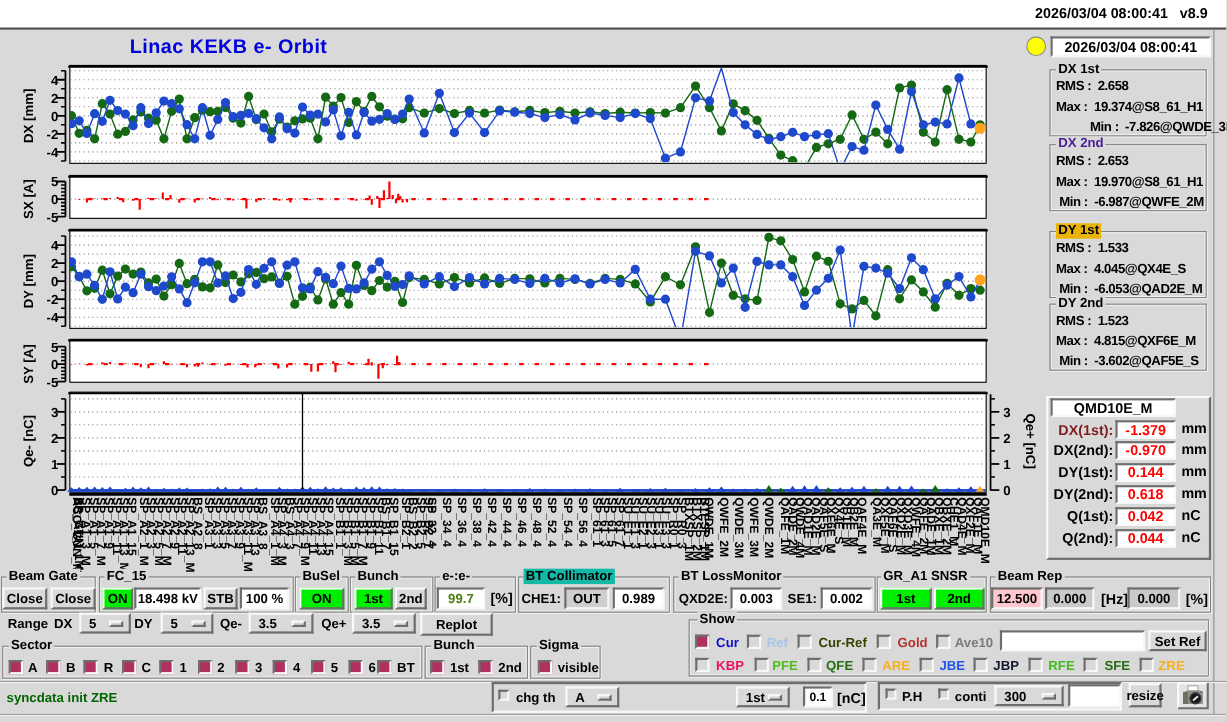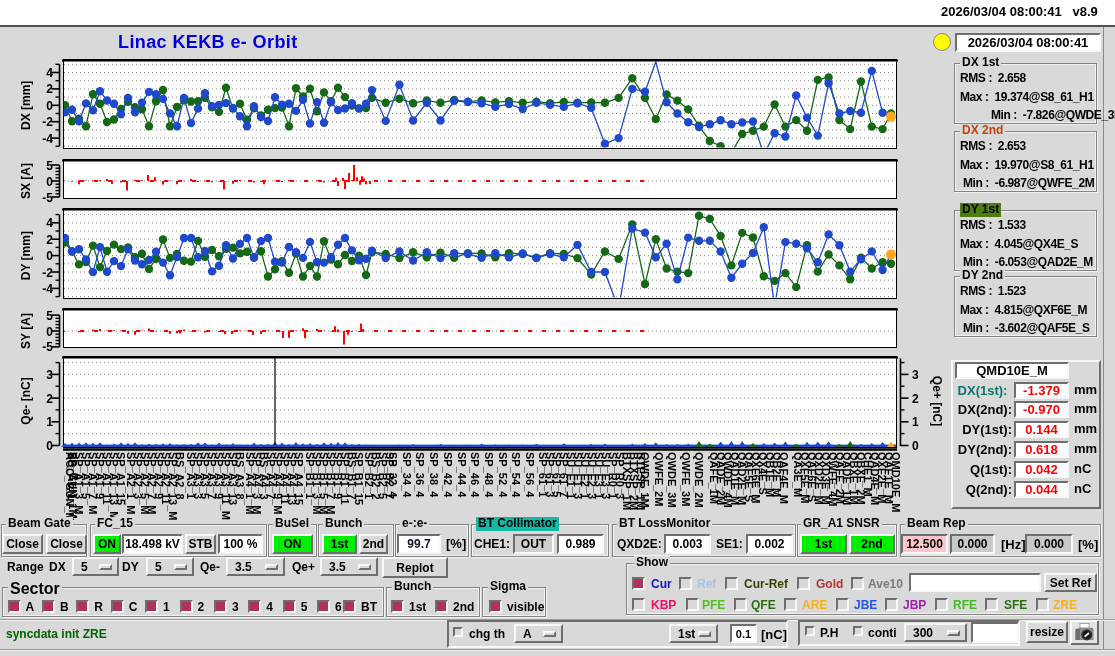--- a/index.html
+++ b/index.html
@@ -16,37 +16,37 @@
 <div class="a t" style="left:118px;top:32px;font-size:18px;letter-spacing:0.4px;color:#0000dd;">Linac KEKB e- Orbit</div>
 <div class="a" style="left:933px;top:33px;width:18px;height:18px;border-radius:50%;background:#ffff00;border:1px solid #888"></div>
 <div class="a" style="left:1103px;top:27px;width:1px;height:624px;background:#8a8a8a"></div>
 <div class="a ent" style="left:955px;top:33px;width:146px;height:19px;background:#fff;color:#000;font-size:13px;text-align:center;">2026/03/04 08:00:41</div>
 <div class="a lf" style="left:954px;top:63px;width:143px;height:61px;"></div>
 <div class="a t" style="left:960px;top:56px;color:#000;font-size:12px;background:#d9d9d9;padding:0 2px;z-index:3;">DX 1st</div>
 <div class="a t" style="left:960px;top:72px;color:#000;font-size:12px;letter-spacing:-0.4px;">RMS :  2.658</div>
 <div class="a t" style="left:960px;top:90.5px;color:#000;font-size:12px;letter-spacing:-0.4px;">Max :  19.374@S8_61_H1</div>
 <div class="a t" style="left:960px;top:108.5px;color:#000;font-size:12px;letter-spacing:-0.4px;margin-left:28px;"> Min :  -7.826@QWDE_3M</div>
 <div class="a lf" style="left:954px;top:131px;width:143px;height:61px;"></div>
-<div class="a t" style="left:960px;top:124px;color:#c2410c;font-size:12px;background:#d9d9d9;padding:0 2px;z-index:3;">DX 2nd</div>
+<div class="a t" style="left:960px;top:124px;color:#4c1d95;font-size:12px;background:#d9d9d9;padding:0 2px;z-index:3;">DX 2nd</div>
 <div class="a t" style="left:960px;top:140px;color:#000;font-size:12px;letter-spacing:-0.4px;">RMS :  2.653</div>
 <div class="a t" style="left:960px;top:158.5px;color:#000;font-size:12px;letter-spacing:-0.4px;">Max :  19.970@S8_61_H1</div>
 <div class="a t" style="left:960px;top:176.5px;color:#000;font-size:12px;letter-spacing:-0.4px;"> Min :  -6.987@QWFE_2M</div>
 <div class="a lf" style="left:954px;top:210px;width:143px;height:61px;"></div>
-<div class="a t" style="left:960px;top:203px;color:#000;font-size:12px;background:#4d7c0f;padding:0 2px;z-index:3;">DY 1st</div>
+<div class="a t" style="left:960px;top:203px;color:#000;font-size:12px;background:#eab308;padding:0 2px;z-index:3;">DY 1st</div>
 <div class="a t" style="left:960px;top:219px;color:#000;font-size:12px;letter-spacing:-0.4px;">RMS :  1.533</div>
 <div class="a t" style="left:960px;top:237.5px;color:#000;font-size:12px;letter-spacing:-0.4px;">Max :  4.045@QX4E_S</div>
 <div class="a t" style="left:960px;top:255.5px;color:#000;font-size:12px;letter-spacing:-0.4px;"> Min :  -6.053@QAD2E_M</div>
 <div class="a lf" style="left:954px;top:276px;width:143px;height:61px;"></div>
 <div class="a t" style="left:960px;top:269px;color:#000;font-size:12px;background:#d9d9d9;padding:0 2px;z-index:3;">DY 2nd</div>
 <div class="a t" style="left:960px;top:285px;color:#000;font-size:12px;letter-spacing:-0.4px;">RMS :  1.523</div>
 <div class="a t" style="left:960px;top:303.5px;color:#000;font-size:12px;letter-spacing:-0.4px;">Max :  4.815@QXF6E_M</div>
 <div class="a t" style="left:960px;top:321.5px;color:#000;font-size:12px;letter-spacing:-0.4px;"> Min :  -3.602@QAF5E_S</div>
 <div class="a " style="left:951px;top:360px;width:150px;height:149px;background:#d9d9d9;border:2px solid;border-color:#f8f8f8 #6e6e6e #6e6e6e #f8f8f8;"></div>
 <div class="a ent" style="left:955px;top:362px;width:114px;height:17px;background:#fff;color:#000;font-size:13px;text-align:center;">QMD10E_M</div>
-<div class="a t" style="left:953px;top:383.5px;color:#0f766e;font-size:13px;width:59px;text-align:center;">DX(1st):</div>
+<div class="a t" style="left:953px;top:383.5px;color:#7f1d1d;font-size:13px;width:59px;text-align:right;">DX(1st):</div>
 <div class="a ent" style="left:1014px;top:381.5px;width:55px;height:17px;background:#fff;color:#f00;font-size:13px;text-align:center;">-1.379</div>
 <div class="a t" style="left:1074px;top:382.5px;color:#000;font-size:13px;">mm</div>
 <div class="a t" style="left:953px;top:403.3px;color:#000;font-size:13px;width:59px;text-align:right;">DX(2nd):</div>
 <div class="a ent" style="left:1014px;top:401.3px;width:55px;height:17px;background:#fff;color:#f00;font-size:13px;text-align:center;">-0.970</div>
 <div class="a t" style="left:1074px;top:402.3px;color:#000;font-size:13px;">mm</div>
 <div class="a t" style="left:953px;top:423.1px;color:#000;font-size:13px;width:59px;text-align:right;">DY(1st):</div>
 <div class="a ent" style="left:1014px;top:421.1px;width:55px;height:17px;background:#fff;color:#f00;font-size:13px;text-align:center;">0.144</div>
 <div class="a t" style="left:1074px;top:422.1px;color:#000;font-size:13px;">mm</div>
 <div class="a t" style="left:953px;top:442.9px;color:#000;font-size:13px;width:59px;text-align:right;">DY(2nd):</div>
 <div class="a ent" style="left:1014px;top:440.9px;width:55px;height:17px;background:#fff;color:#f00;font-size:13px;text-align:center;">0.618</div>
@@ -69,21 +69,21 @@
 <div class="a ent" style="left:218px;top:534px;width:45px;height:20px;background:#fff;color:#000;font-size:12px;text-align:center;">100 %</div>
 <div class="a lf" style="left:268px;top:524px;width:49px;height:33px;"></div>
 <div class="a t" style="left:273px;top:517px;color:#000;font-size:12px;background:#d9d9d9;padding:0 2px;z-index:3;">BuSel</div>
 <div class="a btn" style="left:272px;top:534px;width:41px;height:20px;background:#00ee00;color:#000;font-size:12px;">ON</div>
 <div class="a lf" style="left:318px;top:524px;width:76px;height:33px;"></div>
 <div class="a t" style="left:323px;top:517px;color:#000;font-size:12px;background:#d9d9d9;padding:0 2px;z-index:3;">Bunch</div>
 <div class="a btn" style="left:322px;top:534px;width:35px;height:20px;background:#00ee00;color:#000;font-size:12px;">1st</div>
 <div class="a btn" style="left:359px;top:534px;width:29px;height:20px;background:#d9d9d9;color:#000;font-size:12px;">2nd</div>
 <div class="a lf" style="left:395px;top:524px;width:74px;height:33px;"></div>
 <div class="a t" style="left:400px;top:517px;color:#000;font-size:12px;background:#d9d9d9;padding:0 2px;z-index:3;">e-:e-</div>
-<div class="a ent" style="left:397px;top:534px;width:44px;height:20px;background:#fff;color:#0f172a;font-size:12px;text-align:center;">99.7</div>
+<div class="a ent" style="left:397px;top:534px;width:44px;height:20px;background:#fff;color:#4d7c0f;font-size:12px;text-align:center;">99.7</div>
 <div class="a t" style="left:446px;top:537px;color:#000;font-size:13px;">[%]</div>
 <div class="a lf" style="left:471px;top:524px;width:138px;height:33px;"></div>
 <div class="a t" style="left:476px;top:517px;color:#000;font-size:12px;background:#14b8a6;padding:0 2px;z-index:3;">BT Collimator</div>
 <div class="a t" style="left:474px;top:538px;color:#000;font-size:12px;">CHE1:</div>
 <div class="a ent" style="left:513px;top:534px;width:41px;height:20px;background:#cecece;color:#000;font-size:12px;text-align:center;">OUT</div>
 <div class="a ent" style="left:557px;top:534px;width:47px;height:20px;background:#fff;color:#000;font-size:12px;text-align:center;">0.989</div>
 <div class="a lf" style="left:612px;top:524px;width:184px;height:33px;"></div>
 <div class="a t" style="left:617px;top:517px;color:#000;font-size:12px;background:#d9d9d9;padding:0 2px;z-index:3;">BT LossMonitor</div>
 <div class="a t" style="left:617px;top:538px;color:#000;font-size:12px;">QXD2E:</div>
 <div class="a ent" style="left:664px;top:534px;width:47px;height:20px;background:#fff;color:#000;font-size:12px;text-align:left;">0.003</div>
@@ -116,21 +116,21 @@
     <span style="padding-left:7px;font-size:12px;">3.5</span>
     <span class="omi"></span>
   </div>
 <div class="a t" style="left:292px;top:561px;color:#000;font-size:12px;">Qe+</div>
 <div class="a btn om" style="left:320px;top:557px;width:58px;height:19px;background:#d9d9d9;">
     <span style="padding-left:7px;font-size:12px;">3.5</span>
     <span class="omi"></span>
   </div>
 <div class="a btn" style="left:382px;top:557px;width:66px;height:21px;background:#d9d9d9;color:#000;font-size:12px;">Replot</div>
 <div class="a lf" style="left:2px;top:587px;width:382px;height:30px;"></div>
-<div class="a t" style="left:8px;top:580px;color:#000;font-size:16px;background:#d9d9d9;padding:0 2px;z-index:3;">Sector</div>
+<div class="a t" style="left:8px;top:580px;color:#000;font-size:12px;background:#d9d9d9;padding:0 2px;z-index:3;">Sector</div>
 <div class="a cbx" style="left:7.5px;top:600px;width:13px;height:13px;background:#b03060;"></div>
 <div class="a t" style="left:25.5px;top:601px;color:#000;font-size:12px;">A</div>
 <div class="a cbx" style="left:41.9px;top:600px;width:13px;height:13px;background:#b03060;"></div>
 <div class="a t" style="left:59.9px;top:601px;color:#000;font-size:12px;">B</div>
 <div class="a cbx" style="left:76.3px;top:600px;width:13px;height:13px;background:#b03060;"></div>
 <div class="a t" style="left:94.3px;top:601px;color:#000;font-size:12px;">R</div>
 <div class="a cbx" style="left:110.69999999999999px;top:600px;width:13px;height:13px;background:#b03060;"></div>
 <div class="a t" style="left:128.7px;top:601px;color:#000;font-size:12px;">C</div>
 <div class="a cbx" style="left:145.1px;top:600px;width:13px;height:13px;background:#b03060;"></div>
 <div class="a t" style="left:163.1px;top:601px;color:#000;font-size:12px;">1</div>
@@ -174,21 +174,21 @@
 <div class="a t" style="left:651px;top:599px;color:#ee1166;font-size:12px;">KBP</div>
 <div class="a cbx" style="left:686px;top:598px;width:13px;height:13px;background:#d9d9d9;"></div>
 <div class="a t" style="left:702px;top:599px;color:#55bb22;font-size:12px;">PFE</div>
 <div class="a cbx" style="left:734px;top:598px;width:13px;height:13px;background:#d9d9d9;"></div>
 <div class="a t" style="left:751px;top:599px;color:#2a6e12;font-size:12px;">QFE</div>
 <div class="a cbx" style="left:784px;top:598px;width:13px;height:13px;background:#d9d9d9;"></div>
 <div class="a t" style="left:802px;top:599px;color:#f5b121;font-size:12px;">ARE</div>
 <div class="a cbx" style="left:836px;top:598px;width:13px;height:13px;background:#d9d9d9;"></div>
 <div class="a t" style="left:854px;top:599px;color:#2255ee;font-size:12px;">JBE</div>
 <div class="a cbx" style="left:885px;top:598px;width:13px;height:13px;background:#d9d9d9;"></div>
-<div class="a t" style="left:903px;top:599px;color:#a21caf;font-size:12px;">JBP</div>
+<div class="a t" style="left:903px;top:599px;color:#0f172a;font-size:12px;">JBP</div>
 <div class="a cbx" style="left:935px;top:598px;width:13px;height:13px;background:#d9d9d9;"></div>
 <div class="a t" style="left:953px;top:599px;color:#44bb22;font-size:12px;">RFE</div>
 <div class="a cbx" style="left:985px;top:598px;width:13px;height:13px;background:#d9d9d9;"></div>
 <div class="a t" style="left:1004px;top:599px;color:#2a6e12;font-size:12px;">SFE</div>
 <div class="a cbx" style="left:1036px;top:598px;width:13px;height:13px;background:#d9d9d9;"></div>
 <div class="a t" style="left:1053px;top:599px;color:#f5b121;font-size:12px;">ZRE</div>
 <div class="a " style="left:0px;top:619px;width:1115px;height:32px;border-top:2px groove #f0f0f0;border-bottom:2px groove #f0f0f0;"></div>
 <div class="a t" style="left:6px;top:628px;color:#006400;font-size:12px;">syncdata init ZRE</div>
 <div class="a " style="left:447px;top:620px;width:341px;height:28px;border:2px solid;border-color:#6e6e6e #f8f8f8 #f8f8f8 #6e6e6e;"></div>
 <div class="a cbx" style="left:453px;top:627px;width:10px;height:10px;background:#d9d9d9;"></div>
@@ -210,21 +210,21 @@
 <div class="a " style="left:798px;top:620px;width:222px;height:26px;border:2px solid;border-color:#6e6e6e #f8f8f8 #f8f8f8 #6e6e6e;"></div>
 <div class="a cbx" style="left:805px;top:626px;width:10px;height:10px;background:#d9d9d9;"></div>
 <div class="a t" style="left:820px;top:627px;color:#000;font-size:12px;">P.H</div>
 <div class="a cbx" style="left:853px;top:626px;width:10px;height:10px;background:#d9d9d9;"></div>
 <div class="a t" style="left:868px;top:627px;color:#000;font-size:12px;">conti</div>
 <div class="a btn om" style="left:904px;top:623px;width:63px;height:19px;background:#d9d9d9;">
     <span style="padding-left:7px;font-size:12px;">300</span>
     <span class="omi"></span>
   </div>
 <div class="a ent" style="left:971px;top:622px;width:48px;height:21px;background:#fff;color:#000;font-size:12px;text-align:center;"></div>
-<div class="a btn" style="left:1026px;top:621px;width:42px;height:22px;background:#d9d9d9;color:#000;font-size:12px;">resize</div>
+<div class="a btn" style="left:1026px;top:621px;width:30px;height:22px;background:#d9d9d9;color:#000;font-size:12px;">resize</div>
 <svg class="a" style="left:0;top:55px" width="945" height="465" font-family="Liberation Sans, sans-serif">
     <rect x="63.5" y="4.5" width="833" height="89" fill="#fff" stroke="#000" stroke-width="1"></rect>
     <line x1="62" y1="5.5" x2="898" y2="5.5" stroke="#000" stroke-width="2"></line>
     <line x1="64" y1="91.3" x2="896" y2="91.3" stroke="#888888" stroke-width="1" stroke-dasharray="1,3"></line>
     <line x1="64" y1="83.1" x2="896" y2="83.1" stroke="#888888" stroke-width="1" stroke-dasharray="1,3"></line>
     <line x1="64" y1="74.9" x2="896" y2="74.9" stroke="#888888" stroke-width="1" stroke-dasharray="1,3"></line>
     <line x1="64" y1="66.7" x2="896" y2="66.7" stroke="#888888" stroke-width="1" stroke-dasharray="1,3"></line>
     <line x1="64" y1="58.5" x2="896" y2="58.5" stroke="#888888" stroke-width="1" stroke-dasharray="1,3"></line>
     <line x1="64" y1="50.3" x2="896" y2="50.3" stroke="#888888" stroke-width="1" stroke-dasharray="1,3"></line>
     <line x1="64" y1="42.1" x2="896" y2="42.1" stroke="#888888" stroke-width="1" stroke-dasharray="1,3"></line>

